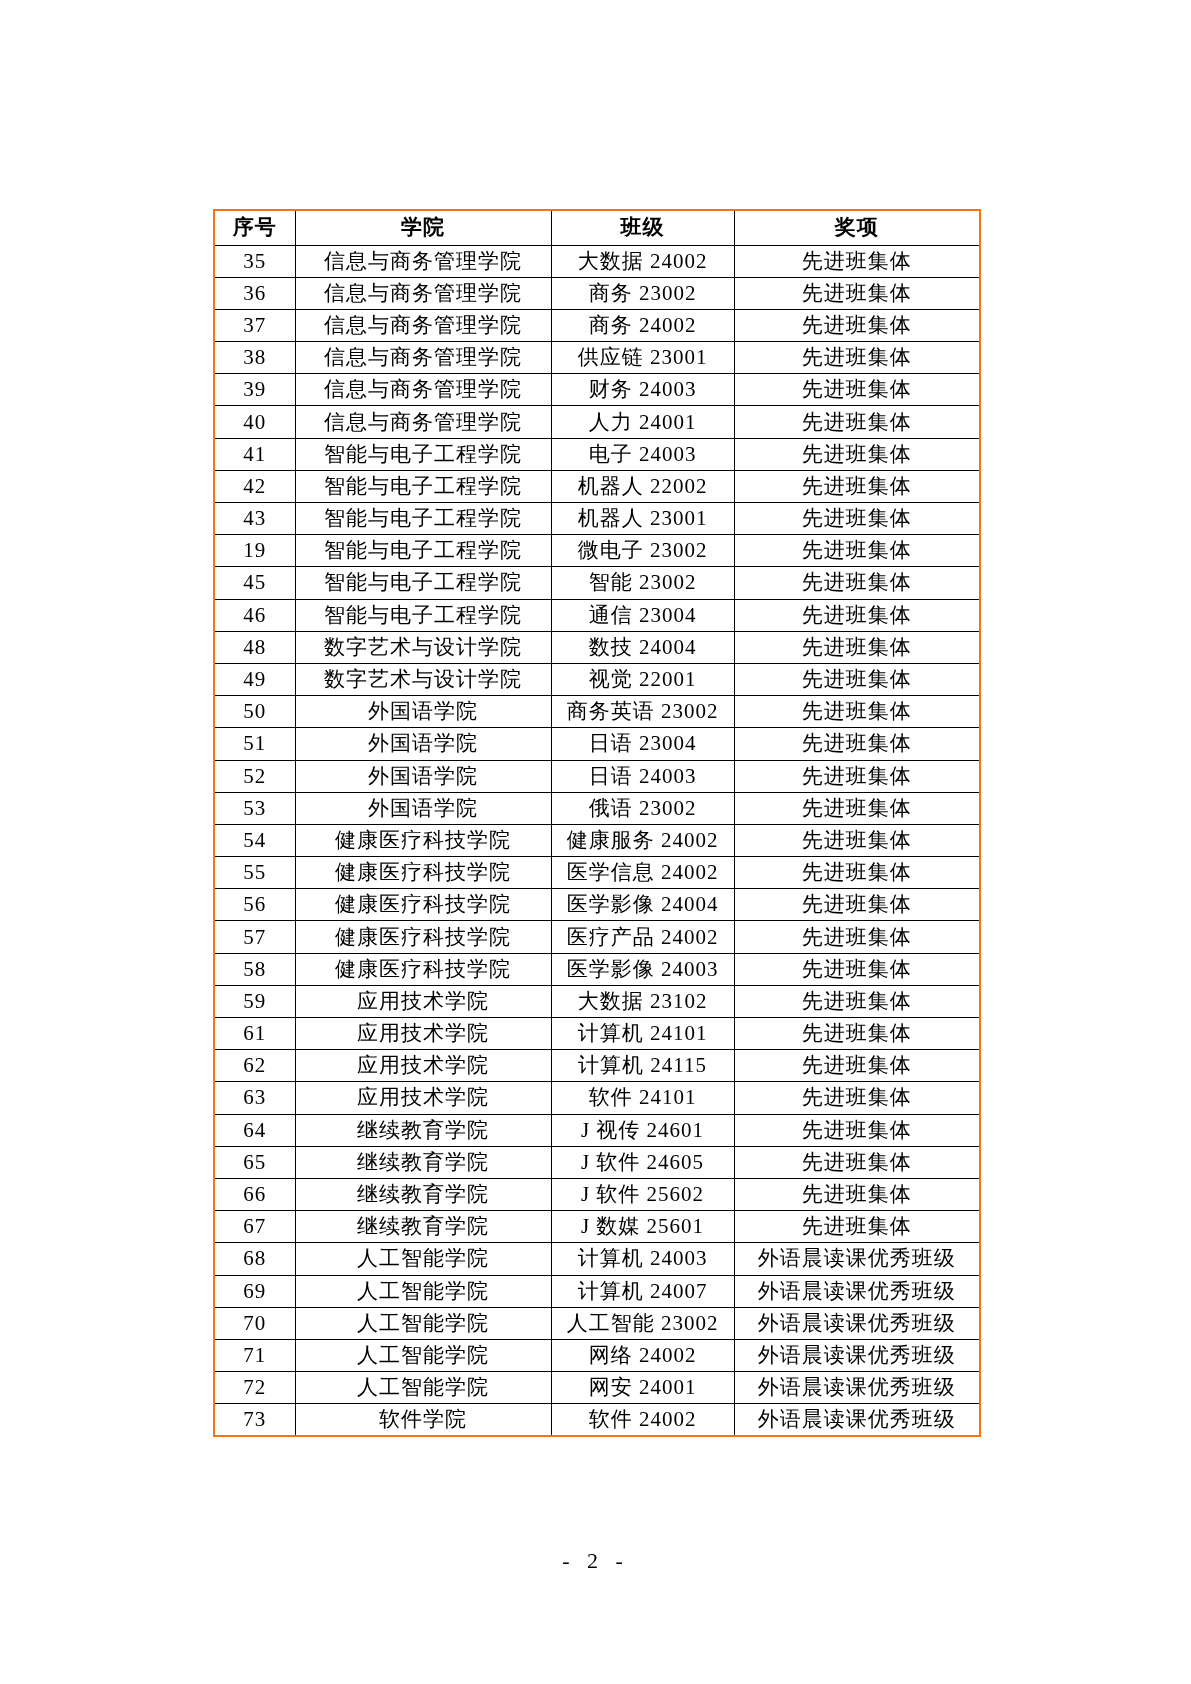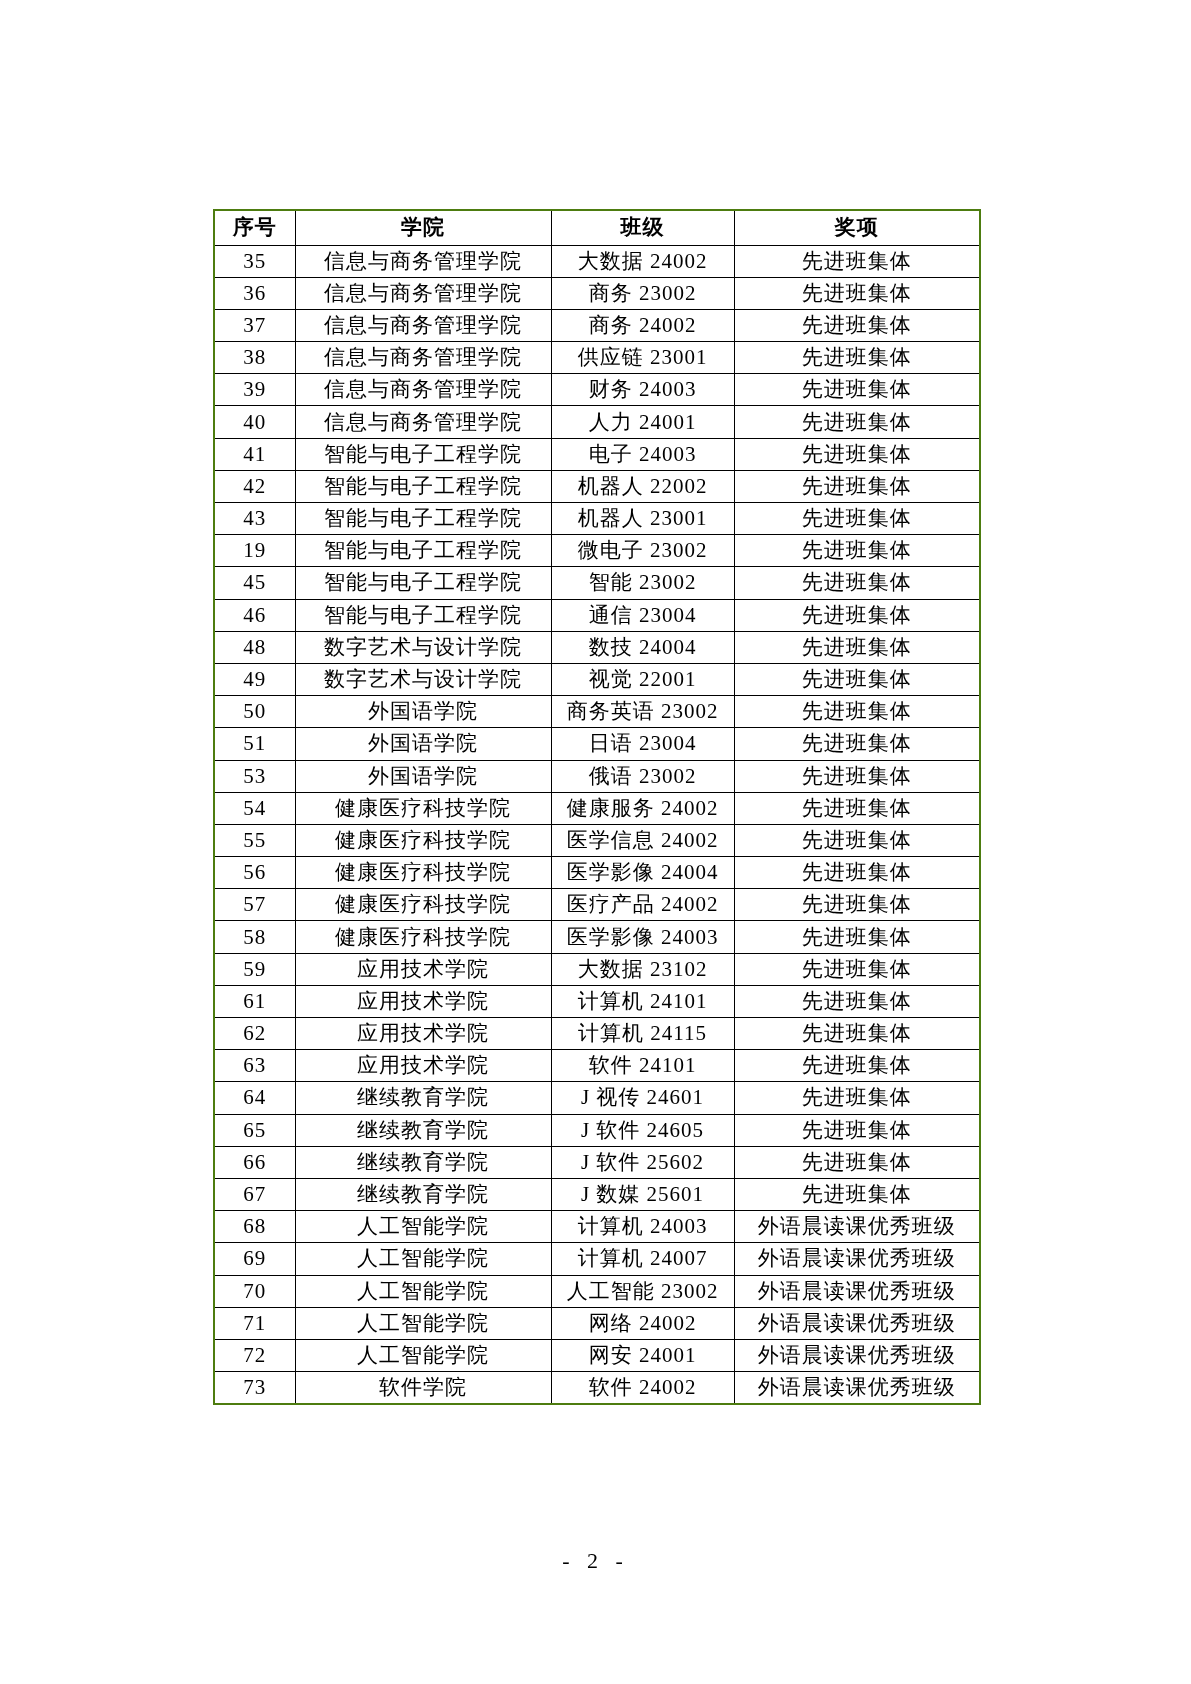--- a/index.html
+++ b/index.html
@@ -13,21 +13,21 @@
     color: #000000;
     overflow: hidden;
   }
   table.awards {
     position: absolute;
     left: 213px;
     top: 209px;
     width: 766px;
     border-collapse: collapse;
     table-layout: fixed;
-    border: 2px solid #4d7c0f;
+    border: 2px solid #f97316;
   }
   table.awards th,
   table.awards td {
     border: 1px solid #000000;
     text-align: center;
     vertical-align: middle;
     font-size: 21px;
     line-height: 1;
     letter-spacing: 1px;
     white-space: nowrap;
@@ -159,20 +159,26 @@
           <td>商务英语 23002</td>
           <td>先进班集体</td>
         </tr>
         <tr>
           <td>51</td>
           <td>外国语学院</td>
           <td>日语 23004</td>
           <td>先进班集体</td>
         </tr>
         <tr>
+          <td>52</td>
+          <td>外国语学院</td>
+          <td>日语 24003</td>
+          <td>先进班集体</td>
+        </tr>
+        <tr>
           <td>53</td>
           <td>外国语学院</td>
           <td>俄语 23002</td>
           <td>先进班集体</td>
         </tr>
         <tr>
           <td>54</td>
           <td>健康医疗科技学院</td>
           <td>健康服务 24002</td>
           <td>先进班集体</td>

